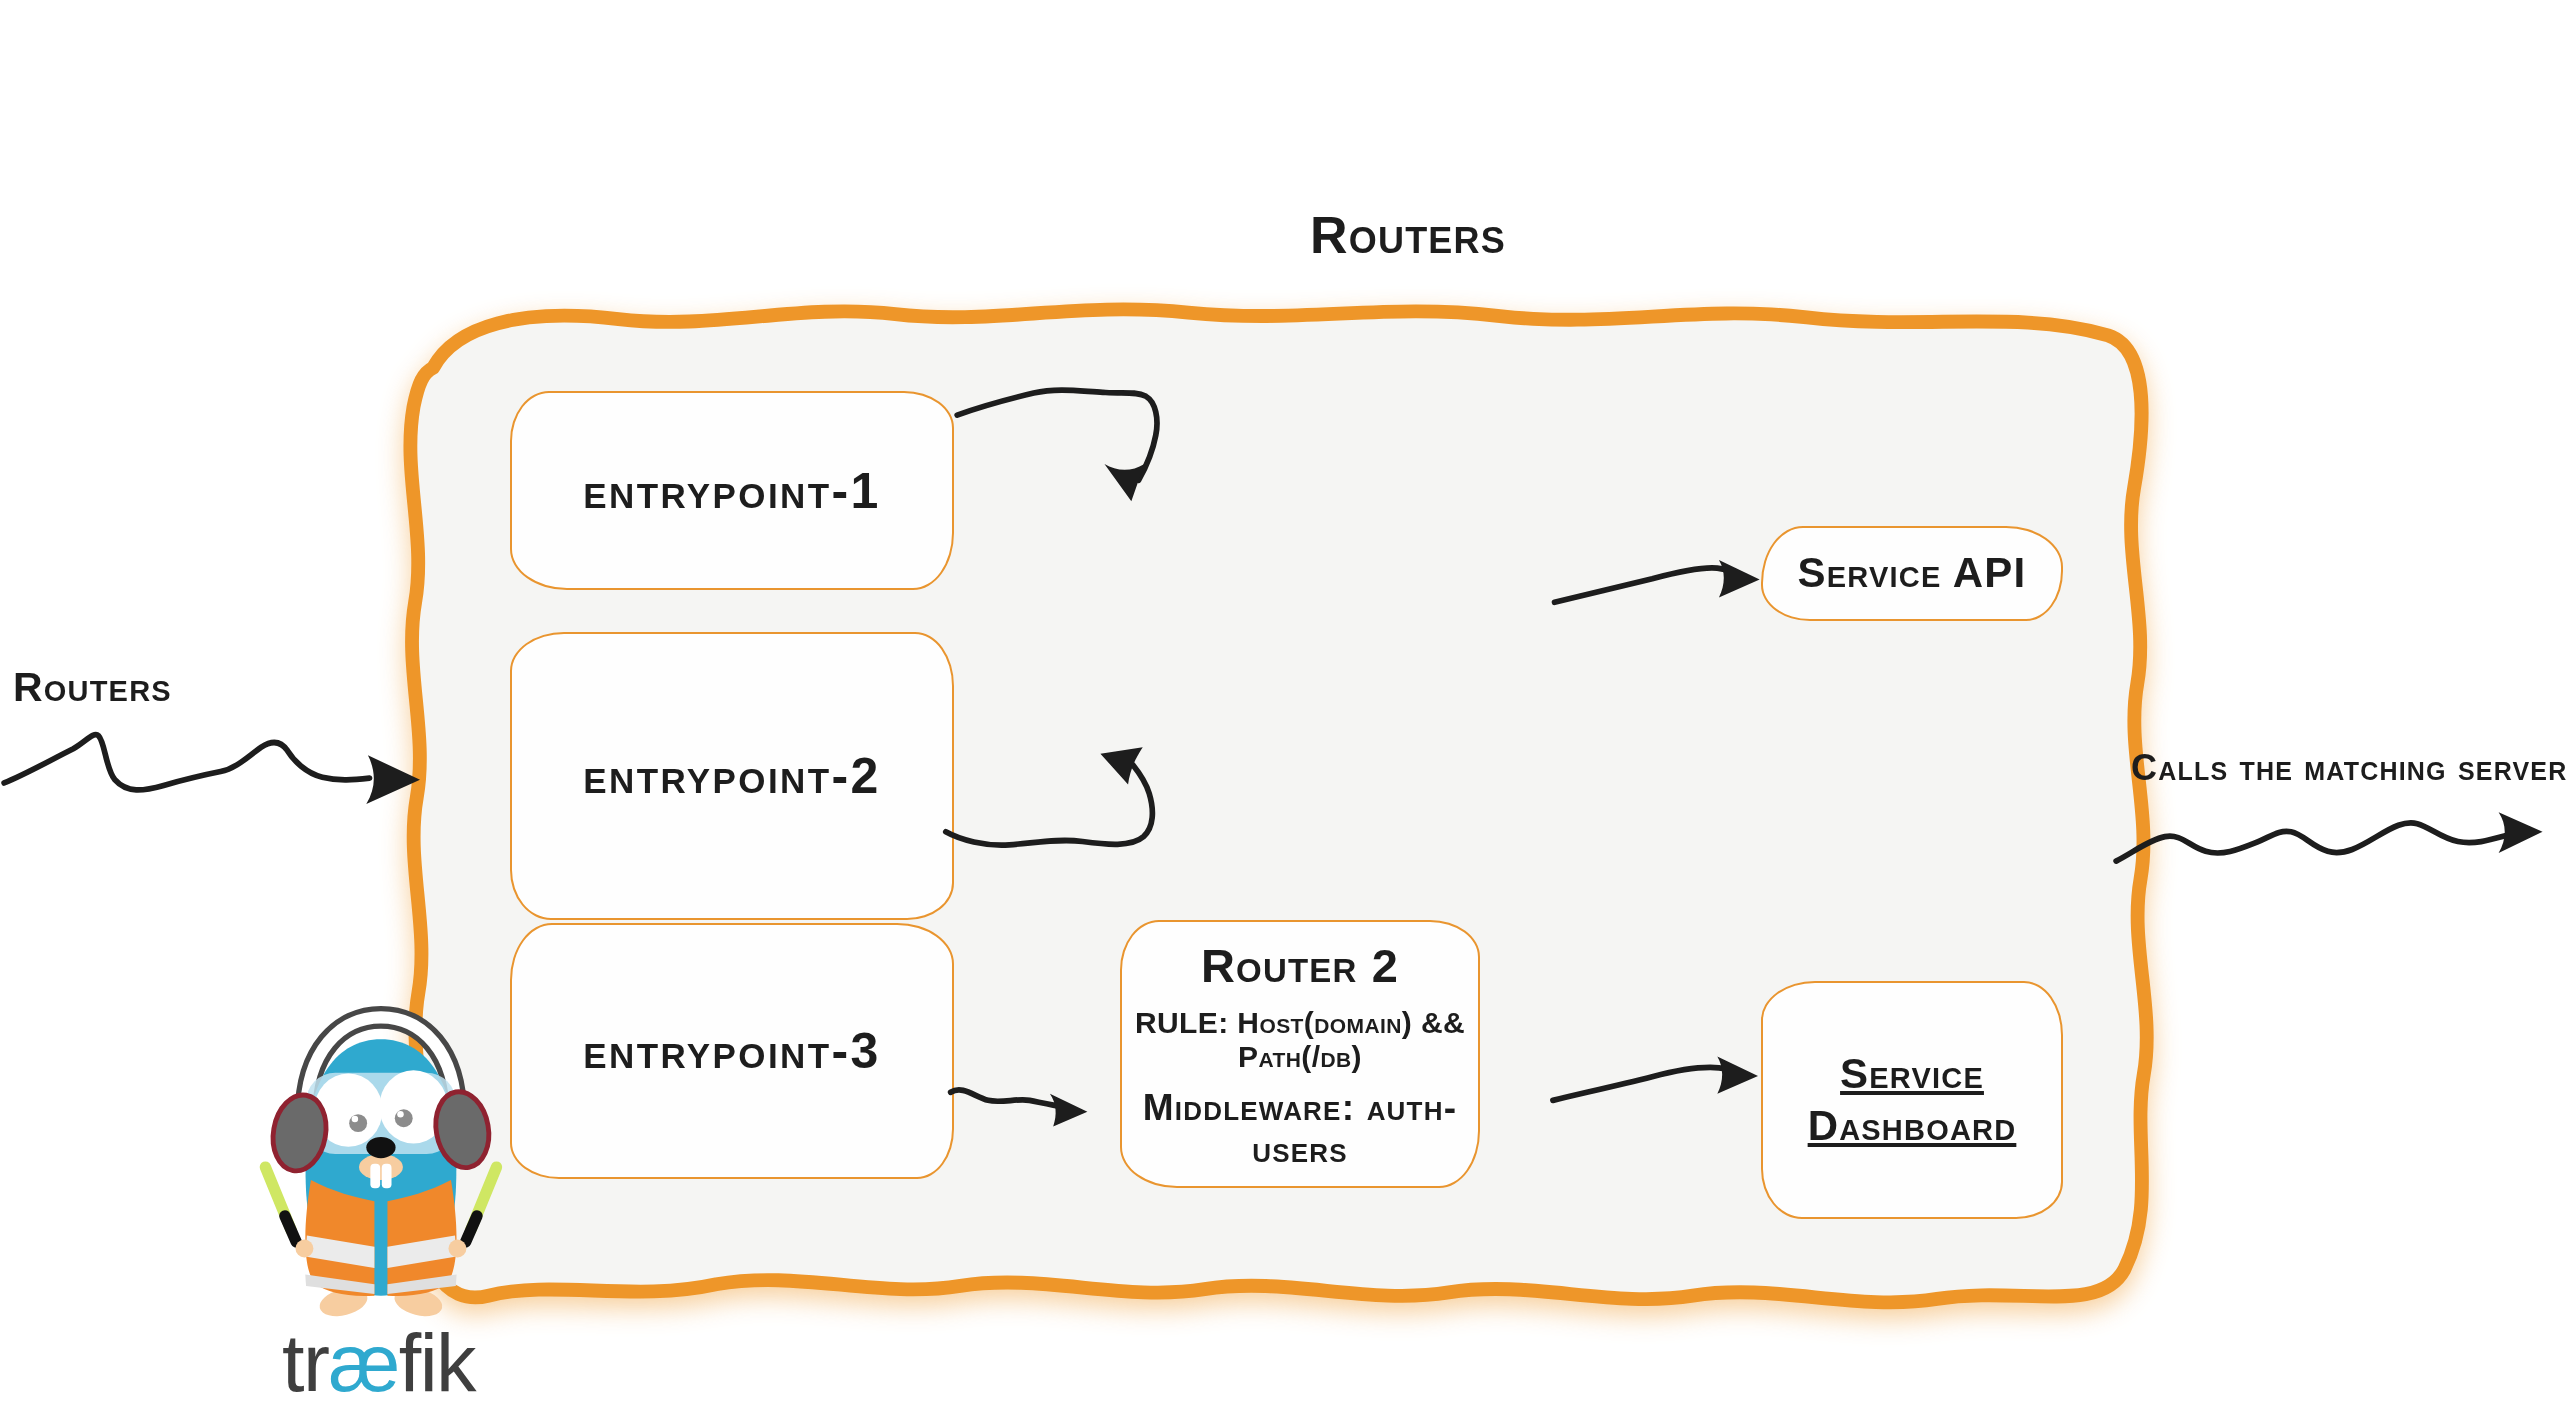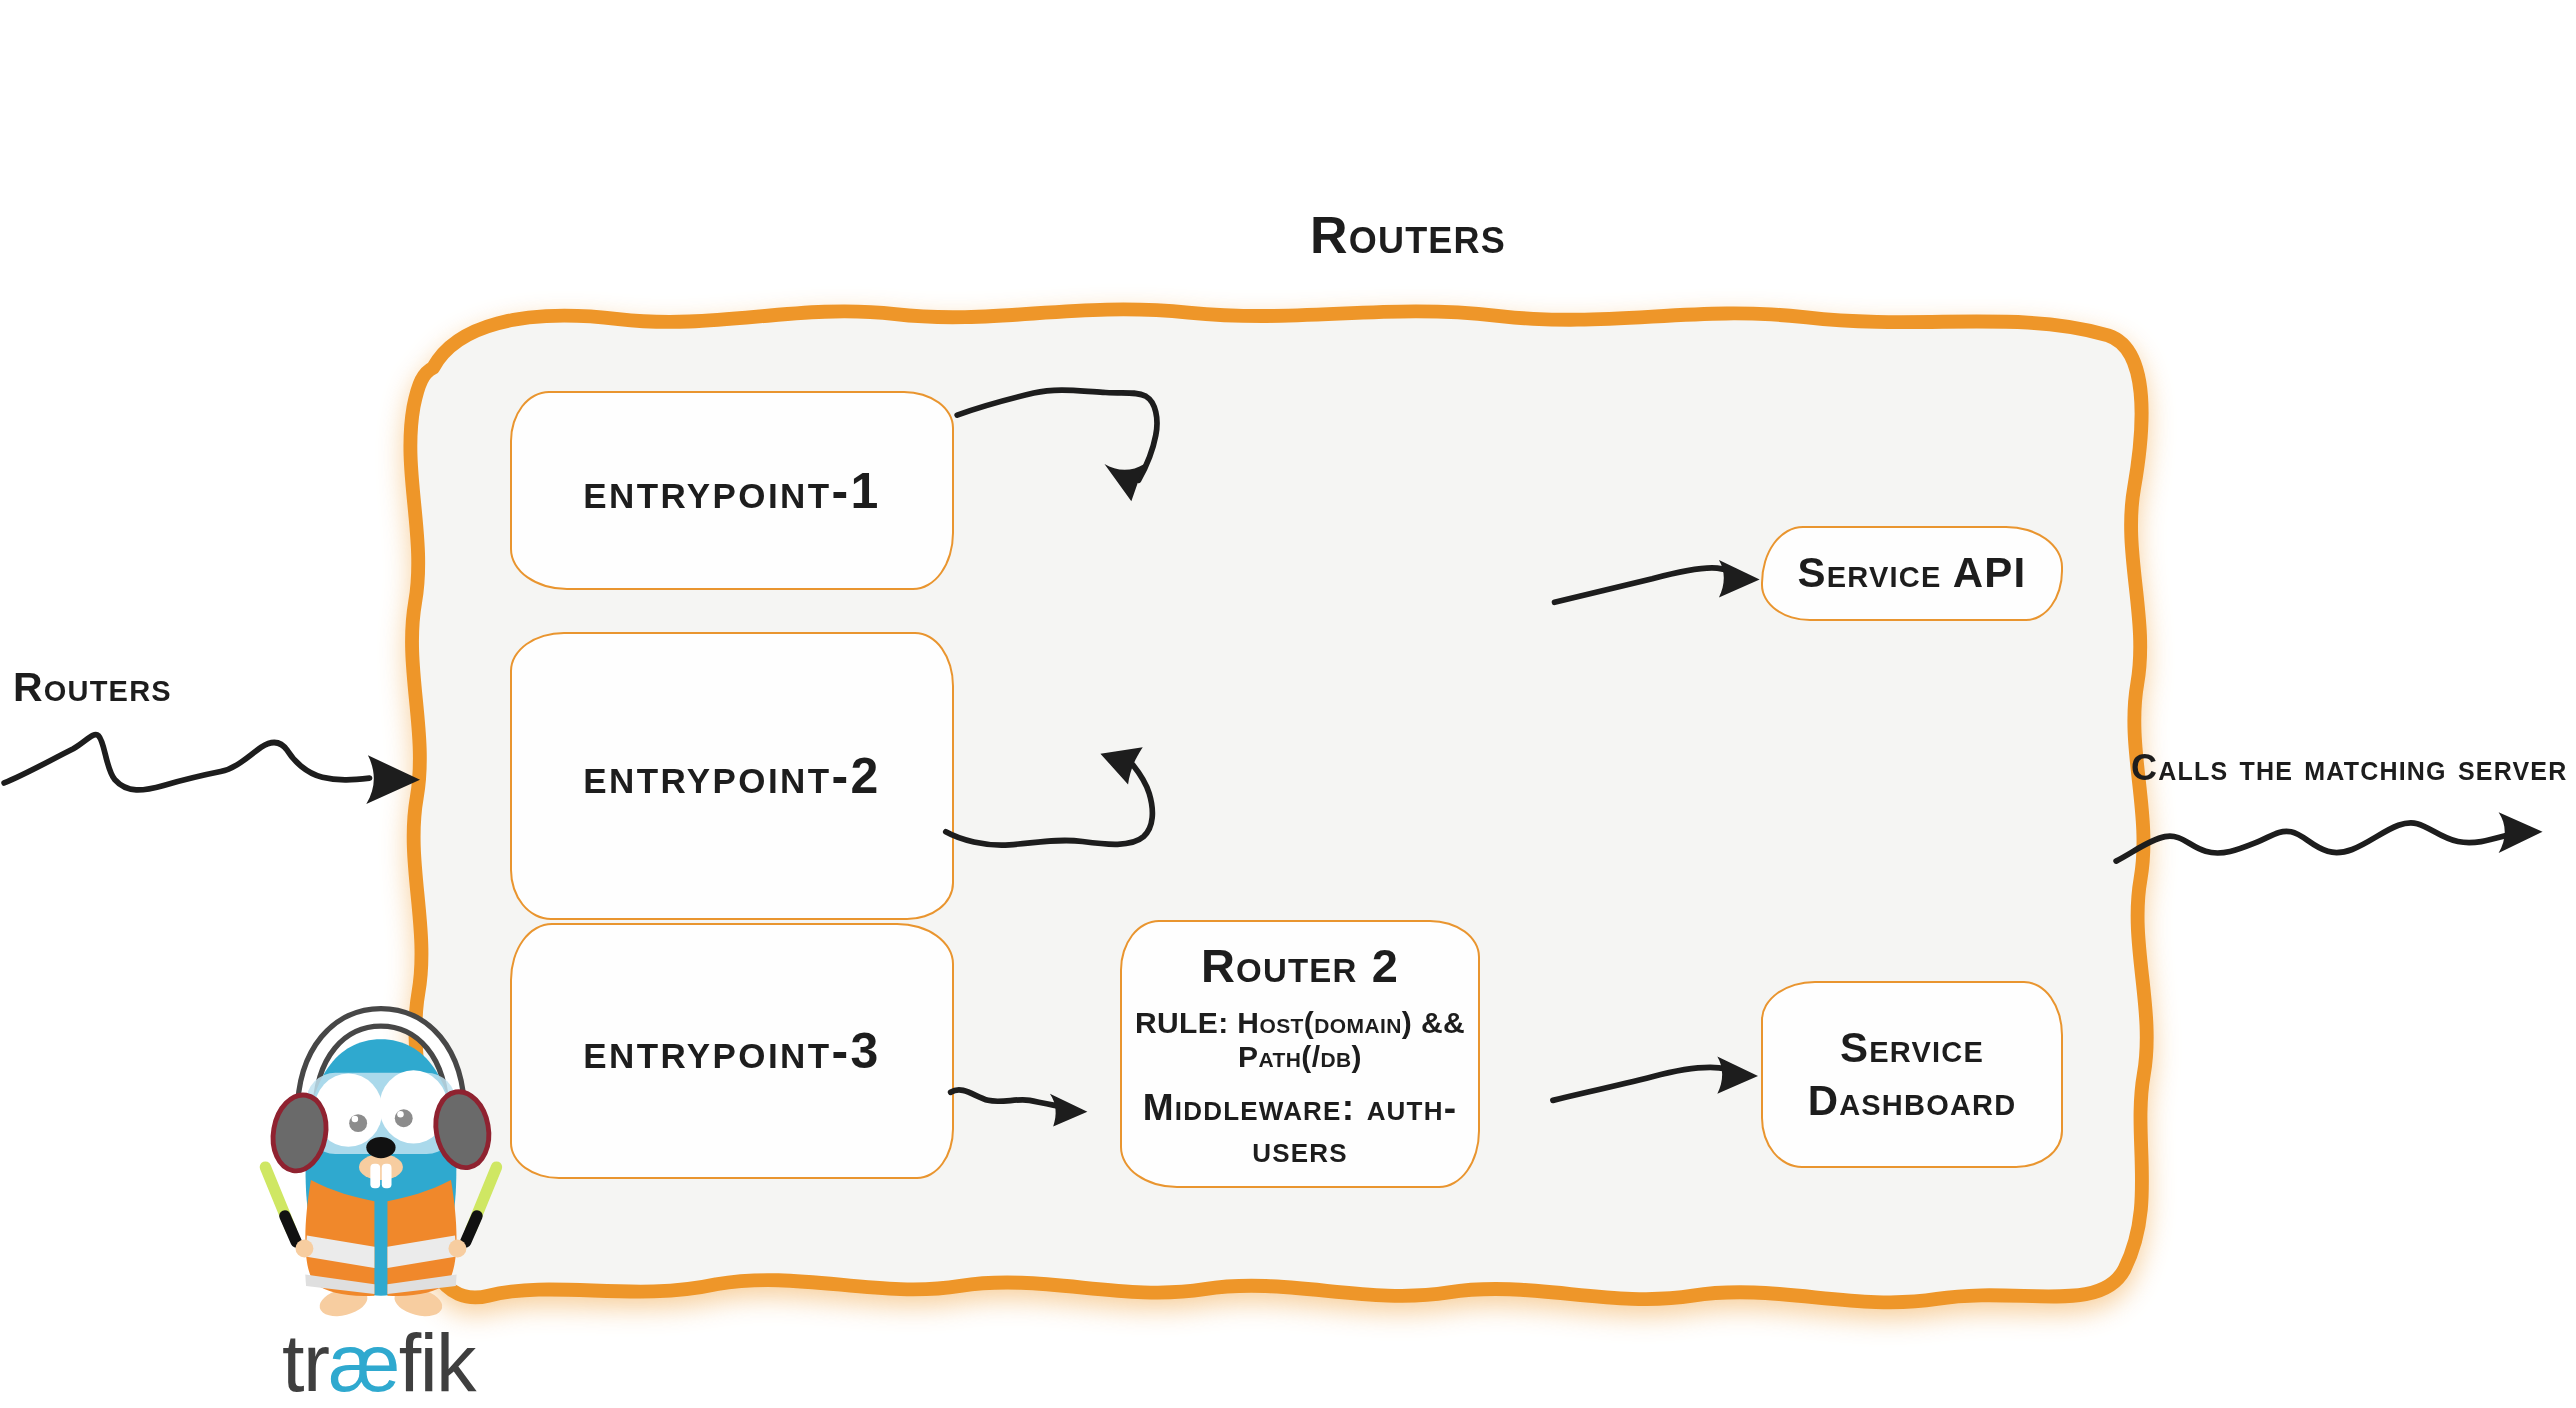--- a/index.html
+++ b/index.html
@@ -30,21 +30,21 @@
   .ep2{top:632px;height:288px;}
   .ep3{top:923px;height:256px;}
   .router-title{font-size:47px;font-weight:700;}
   .router1{left:1092px;top:501px;width:452px;height:263px;gap:47px;}
   .router1 .rule{font-size:39px;font-weight:700;}
   .router2{left:1089px;top:920px;width:360px;height:268px;gap:13px;margin-left:31px;}
   .router2 .rule{font-size:30px;font-weight:700;letter-spacing:0.4px;}
   .router2 .mw{font-size:37px;font-weight:700;}
   .svc{left:1761px;width:302px;font-size:42px;font-weight:700;line-height:1.25;}
   .svcapi{top:526px;height:95px;align-items:center;}
-  .svcdash{top:981px;height:187px;}
+  .svcdash{top:981px;height:238px;text-decoration:underline;}
   .requests-label{left:13px;top:664px;font-size:41px;font-weight:700;}
   .calls-label{left:2131px;top:747px;font-size:36px;font-weight:700;}
   .wordmark{
     position:absolute;left:244px;top:1317px;width:269px;text-align:center;
     font-size:81px;font-weight:500;letter-spacing:-1.6px;color:var(--charcoal);
   }
   .wordmark .ae{color:var(--teal);}
 </style>
 </head>
 <body>

